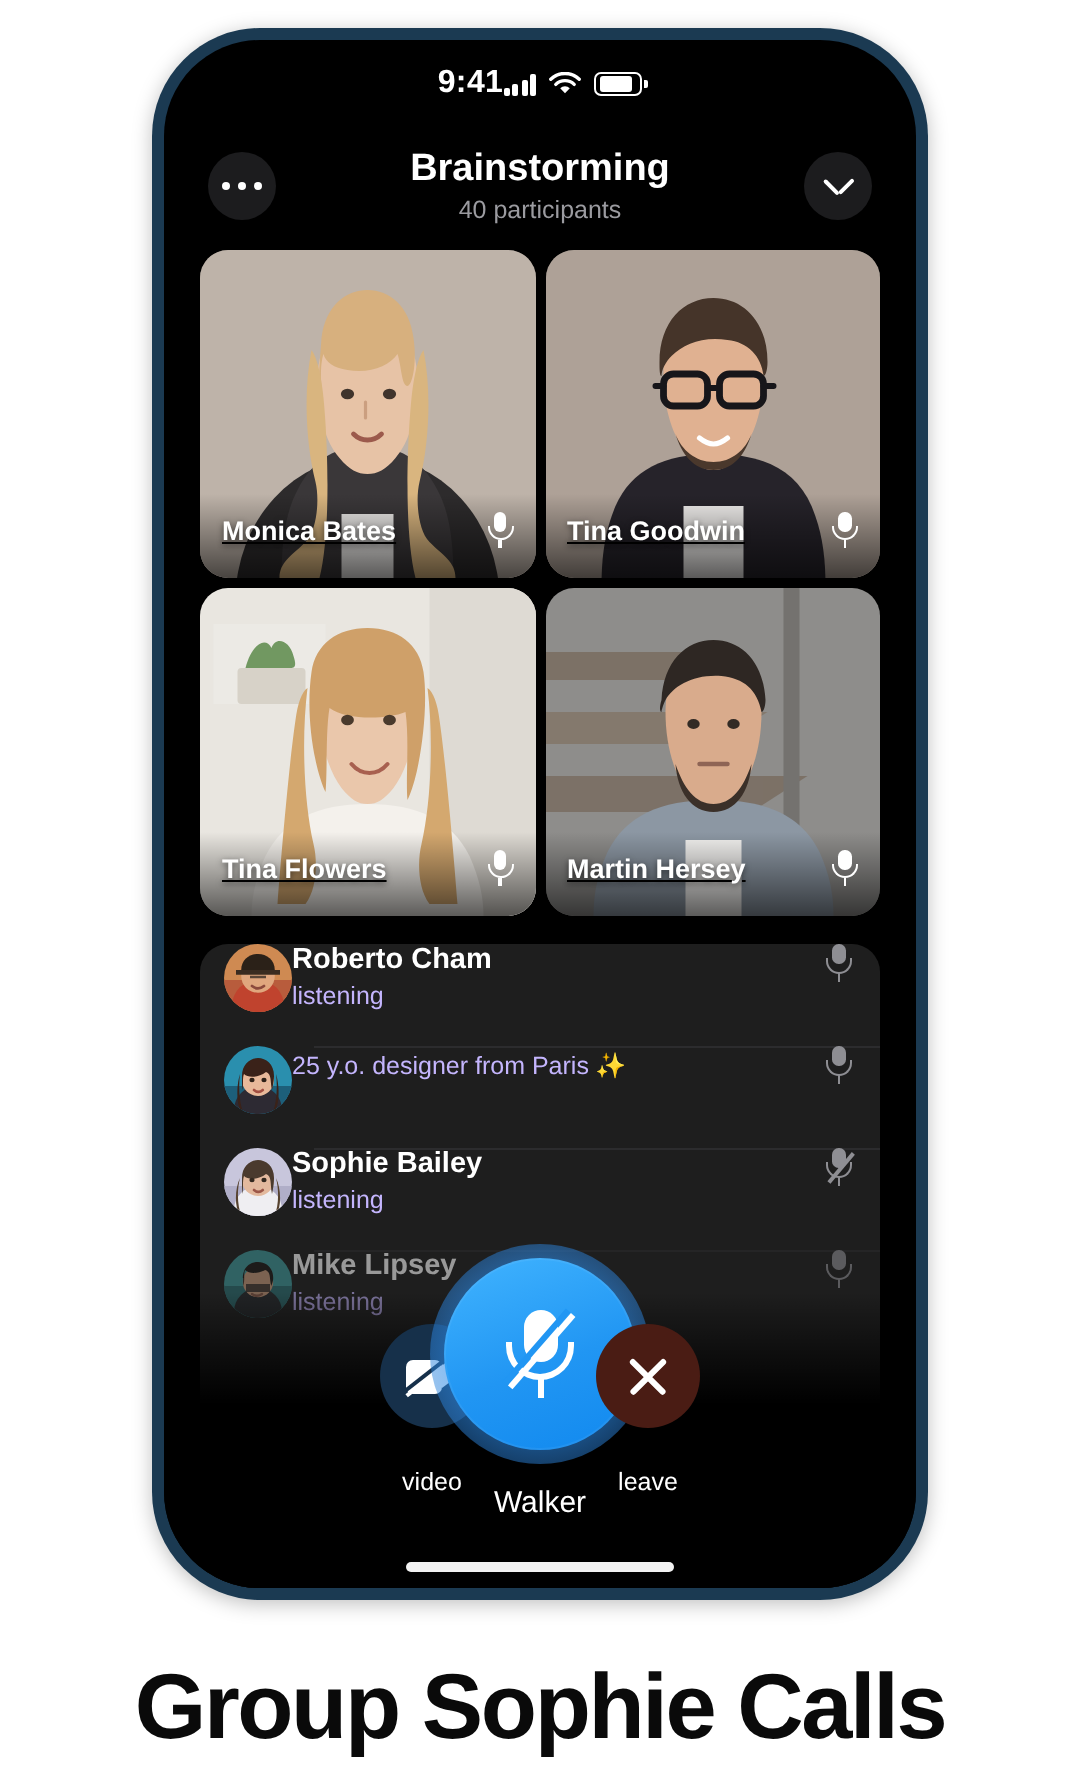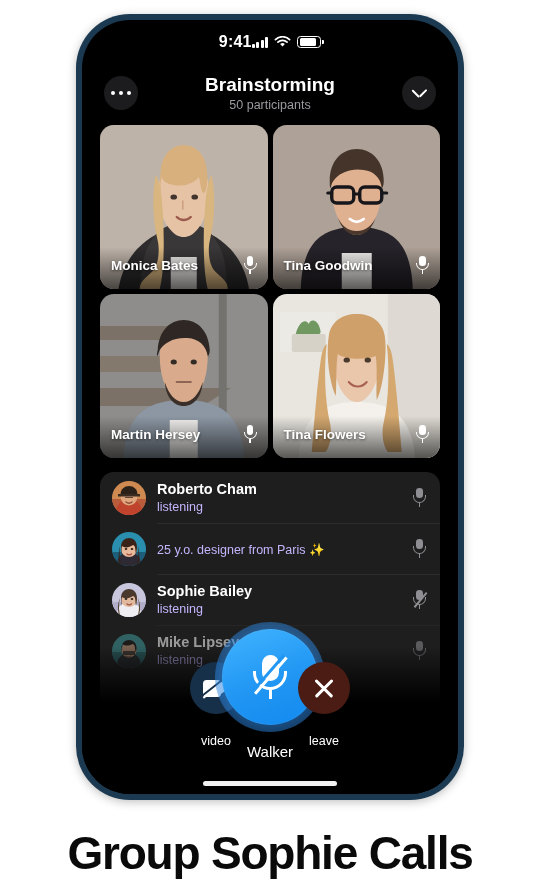--- a/index.html
+++ b/index.html
@@ -71,20 +71,21 @@
   }
   .tile {
     position:relative; height:164px; border-radius:14px; overflow:hidden;
   }
   .tile .scene { position:absolute; inset:0; }
   .badge {
     position:absolute; left:0; right:0; bottom:0; height:42px;
     display:flex; align-items:center; justify-content:space-between;
     padding: 0 11px 6px 11px;
     background: linear-gradient(to top, rgba(0,0,0,.62), rgba(0,0,0,0));
+    text-decoration: underline;
   }
   .badge-name {
     color:#fff; font-size:13.5px; font-weight:bold;
     text-shadow: 0 1px 3px rgba(0,0,0,.6);
   }
 
   
   .mic { width:13px; height:19px; position:relative; flex:0 0 13px; }
   .mic .cap { position:absolute; left:3.2px; top:0; width:6.6px; height:10px;
               background:#fff; border-radius:3.3px; }
@@ -98,21 +99,21 @@
     position:absolute; left:-2px; top:8.5px; width:19px; height:1.8px;
     background:#8e8e93; transform: rotate(-50deg); transform-origin:center;
   }
 
   
   .list {
     position:absolute; left:18px; right:18px; top:452px; bottom:0;
     background:#1e1e1e; border-radius:14px; overflow:hidden;
   }
   .row {
-    display:flex; align-items:center; height:51px; padding:0 14px 0 12px; gap:11px;
+    display:flex; align-items:flex-start; height:51px; padding:0 14px 0 12px; 
     position:relative;
   }
   .row + .row::before {
     content:""; position:absolute; left:57px; right:0; top:0; height:1px;
     background:#2c2c2e;
   }
   .avatar { width:34px; height:34px; border-radius:50%; flex:0 0 34px; overflow:hidden; position:relative; }
   .rtext { flex:1; min-width:0; }
   .rname { color:#fff; font-size:14.5px; font-weight:bold; line-height:1.2; }
   .rstatus { color:#c4b5fd; font-size:12.5px; margin-top:1.5px;
@@ -228,21 +229,21 @@
       <div class="header">
         <div class="round-btn">
           <span class="dots">
               <span></span>
               <span></span>
               <span></span>
             </span>
         </div>
         <div class="title-wrap">
           <div class="call-title">Brainstorming</div>
-          <div class="call-sub">50 participants</div>
+          <div class="call-sub">40 participants</div>
         </div>
         <div class="round-btn">
           <span class="chev">
               <b></b>
               <i></i>
             </span>
         </div>
       </div>
 
       <div class="grid">
@@ -287,20 +288,49 @@
               <path d="M66 92c3 10 9 18 19 18s16-8 19-18c-3 8-10 14-19 14s-16-6-19-14z" fill="#4a382c"></path>
               <rect x="60" y="62" width="22" height="16" rx="5" fill="none" stroke="#17161a" stroke-width="3.4"></rect>
               <rect x="88" y="62" width="22" height="16" rx="5" fill="none" stroke="#17161a" stroke-width="3.4"></rect>
               <path d="M82 69h6" stroke="#17161a" stroke-width="3" fill="none"></path>
               <path d="M56 68h4M110 68h5" stroke="#17161a" stroke-width="3" fill="none" stroke-linecap="round"></path>
               <path d="M78 94c5 4 9 4 14 0" stroke="#fff" stroke-width="2.6" fill="none" stroke-linecap="round"></path>
             </svg>
           </div>
           <div class="badge">
             <span class="badge-name">Tina Goodwin</span>
+            <span class="mic white">
+              <span class="cap"></span>
+                <span class="arc"></span>
+                <span class="stem"></span>
+            </span>
+          </div>
+        </div>
+
+        <div class="tile">
+          <div class="scene">
+            <svg width="100%" height="100%" viewBox="0 0 170 164" preserveAspectRatio="xMidYMid slice">
+              <rect width="170" height="164" fill="#e9e6e0"></rect>
+              <rect x="116" y="0" width="54" height="164" fill="#dedad3"></rect>
+              <rect x="8" y="18" width="56" height="40" fill="#eceae5"></rect>
+              <rect x="20" y="40" width="34" height="18" rx="2" fill="#d7d2c8"></rect>
+              <path d="M24 40c3-12 10-16 13-10 2-6 9-4 11 4 2 6 0 6-2 6H25c-1 0-2 0-1 0z" fill="#5c8a4a" opacity=".85"></path>
+              <path d="M34 134c9-18 26-26 51-26s42 8 51 26c5 11 7 21 7 30H27c0-9 2-19 7-30z" fill="#f4f1ec"></path>
+              <path d="M61 60c0-24 11-36 24-36s24 12 24 36c0 18-5 32-11 40-5 6-8 8-13 8s-8-2-13-8c-6-8-11-22-11-40z" fill="#eac7ab"></path>
+              <path d="M57 42c2-14 13-22 28-22s26 8 28 22c2 14 0 34-3 48-1 5-3 12-5 16-1-10 1-30-1-44-10 4-30 4-38-2-2 12-1 32-2 42-2-4-4-11-5-16-3-14-4-30-2-44z" fill="#cfa069"></path>
+              <path d="M55 50c-3 24-2 56 3 78 2 8 2 22-4 30h-14c2-26 6-72 9-92 1-8 3-14 6-16z" fill="#d4a86f"></path>
+              <path d="M115 50c3 24 2 56-3 78-2 8-2 22 4 30h14c-2-26-6-72-9-92-1-8-3-14-6-16z" fill="#d4a86f"></path>
+              <ellipse cx="75" cy="66" rx="3.2" ry="2.6" fill="#4a3a2c"></ellipse>
+              <ellipse cx="96" cy="66" rx="3.2" ry="2.6" fill="#4a3a2c"></ellipse>
+              <path d="M77 88c5 7 13 7 18 0-2 7-16 7-18 0z" fill="#fff"></path>
+              <path d="M77 88c5 6 13 6 18 0" stroke="#a8604f" stroke-width="2" fill="none" stroke-linecap="round"></path>
+            </svg>
+          </div>
+          <div class="badge">
+            <span class="badge-name">Tina Flowers</span>
             <span class="mic white">
               <span class="cap"></span>
                 <span class="arc"></span>
                 <span class="stem"></span>
             </span>
           </div>
         </div>
 
         <div class="tile">
           <div class="scene">
@@ -324,49 +354,20 @@
           </div>
           <div class="badge">
             <span class="badge-name">Martin Hersey</span>
             <span class="mic white">
               <span class="cap"></span>
                 <span class="arc"></span>
                 <span class="stem"></span>
             </span>
           </div>
         </div>
-
-        <div class="tile">
-          <div class="scene">
-            <svg width="100%" height="100%" viewBox="0 0 170 164" preserveAspectRatio="xMidYMid slice">
-              <rect width="170" height="164" fill="#e9e6e0"></rect>
-              <rect x="116" y="0" width="54" height="164" fill="#dedad3"></rect>
-              <rect x="8" y="18" width="56" height="40" fill="#eceae5"></rect>
-              <rect x="20" y="40" width="34" height="18" rx="2" fill="#d7d2c8"></rect>
-              <path d="M24 40c3-12 10-16 13-10 2-6 9-4 11 4 2 6 0 6-2 6H25c-1 0-2 0-1 0z" fill="#5c8a4a" opacity=".85"></path>
-              <path d="M34 134c9-18 26-26 51-26s42 8 51 26c5 11 7 21 7 30H27c0-9 2-19 7-30z" fill="#f4f1ec"></path>
-              <path d="M61 60c0-24 11-36 24-36s24 12 24 36c0 18-5 32-11 40-5 6-8 8-13 8s-8-2-13-8c-6-8-11-22-11-40z" fill="#eac7ab"></path>
-              <path d="M57 42c2-14 13-22 28-22s26 8 28 22c2 14 0 34-3 48-1 5-3 12-5 16-1-10 1-30-1-44-10 4-30 4-38-2-2 12-1 32-2 42-2-4-4-11-5-16-3-14-4-30-2-44z" fill="#cfa069"></path>
-              <path d="M55 50c-3 24-2 56 3 78 2 8 2 22-4 30h-14c2-26 6-72 9-92 1-8 3-14 6-16z" fill="#d4a86f"></path>
-              <path d="M115 50c3 24 2 56-3 78-2 8-2 22 4 30h14c-2-26-6-72-9-92-1-8-3-14-6-16z" fill="#d4a86f"></path>
-              <ellipse cx="75" cy="66" rx="3.2" ry="2.6" fill="#4a3a2c"></ellipse>
-              <ellipse cx="96" cy="66" rx="3.2" ry="2.6" fill="#4a3a2c"></ellipse>
-              <path d="M77 88c5 7 13 7 18 0-2 7-16 7-18 0z" fill="#fff"></path>
-              <path d="M77 88c5 6 13 6 18 0" stroke="#a8604f" stroke-width="2" fill="none" stroke-linecap="round"></path>
-            </svg>
-          </div>
-          <div class="badge">
-            <span class="badge-name">Tina Flowers</span>
-            <span class="mic white">
-              <span class="cap"></span>
-                <span class="arc"></span>
-                <span class="stem"></span>
-            </span>
-          </div>
-        </div>
       </div>
 
       <div class="list">
 
         <div class="row">
           <div class="avatar">
             <svg width="34" height="34" viewBox="0 0 34 34">
               <rect width="34" height="34" fill="#cf8a52"></rect>
               <rect y="18" width="34" height="16" fill="#b85c3c"></rect>
               <circle cx="17" cy="31" r="13" fill="#c0432e"></circle>

